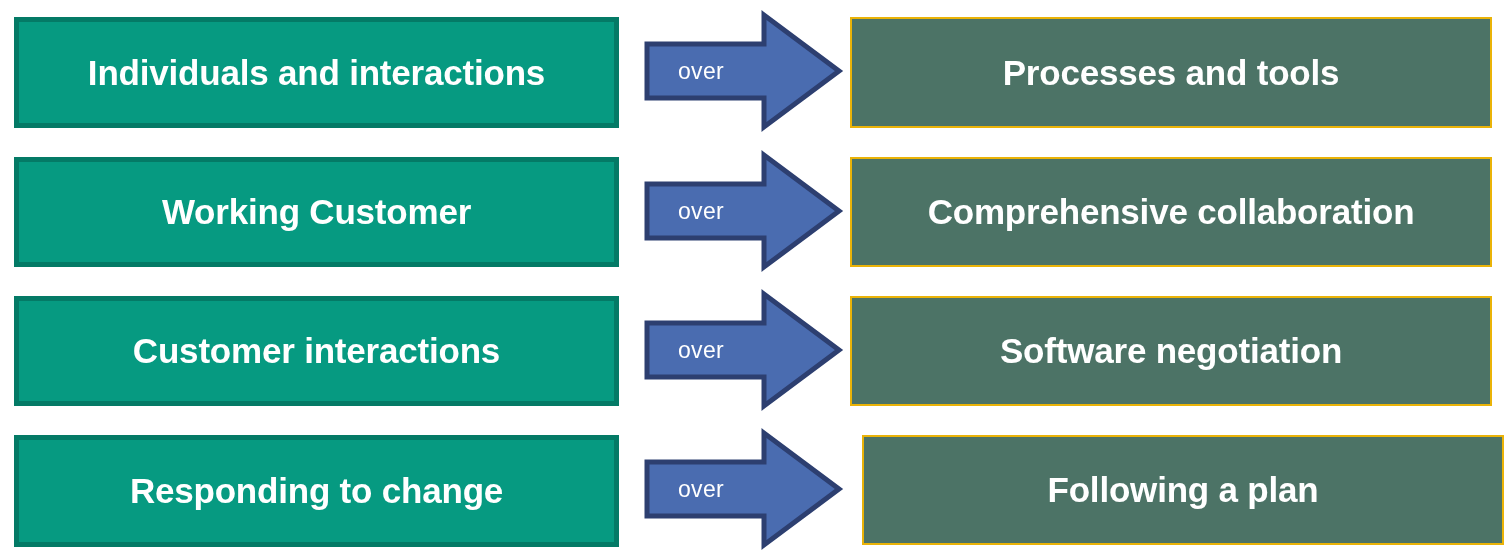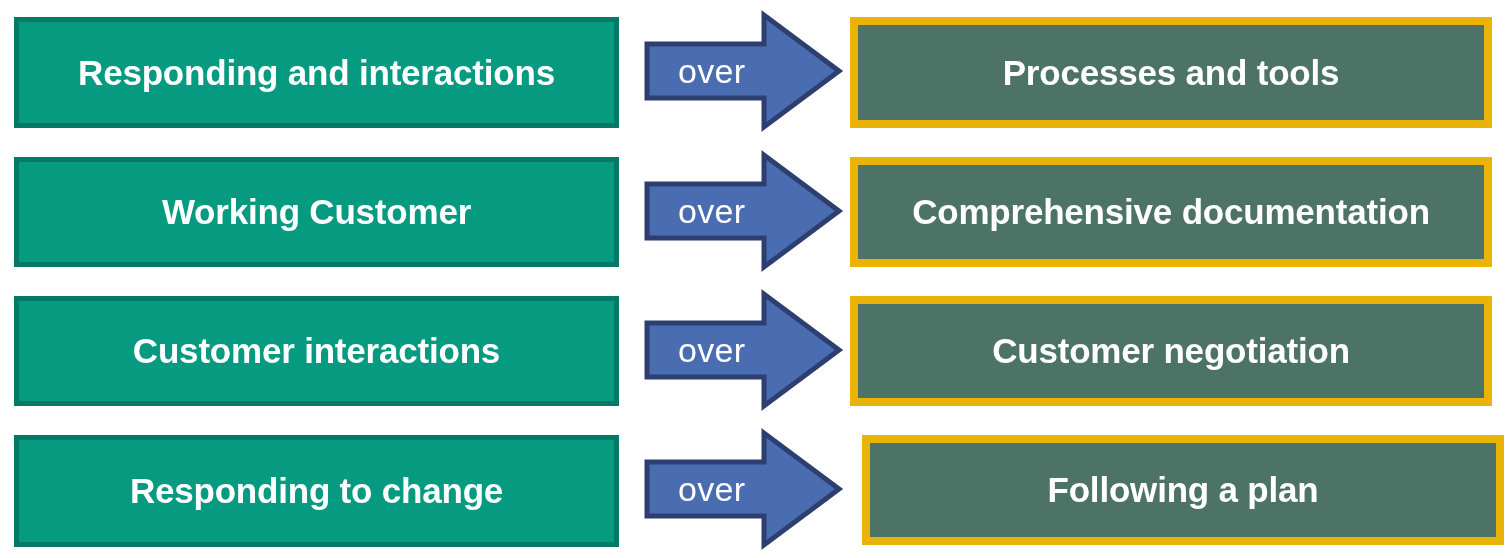--- a/index.html
+++ b/index.html
@@ -48,21 +48,21 @@
     padding: 0 14px;
   }
 
   
   .right-box {
     position: absolute;
     left: 850px;
     width: 642px;
     box-sizing: border-box;
     background: #4c7366;
-    border: 8px solid #eab308;
+    border: 2px solid #eab308;
     display: flex;
     align-items: center;
     justify-content: center;
     text-align: center;
   }
   .right-box .box-label {
     color: #ffffff;
     font-weight: bold;
     font-size: 35px;
     line-height: 1.18;
@@ -88,34 +88,34 @@
     top: 0;
     width: 190px;
     height: 100%;
     display: flex;
     align-items: center;
     justify-content: flex-start;
     pointer-events: none;
   }
   .arrow-label span {
     color: #ffffff;
-    font-size: 34px;
+    font-size: 23px;
     font-weight: normal;
     padding-left: 34px;
     letter-spacing: 0.3px;
   }
 </style>
 </head>
 <body>
 
 <div id="diagram">
 
   <div class="row" style="top:0px; height:140px;">
     <div class="left-box" style="top:17px; height:111px;">
-      <span class="box-label">Responding and interactions</span>
+      <span class="box-label">Individuals and interactions</span>
     </div>
 
     <div class="arrow" style="top:12px; height:118px;">
       <svg viewBox="0 0 198 118" preserveAspectRatio="none" aria-hidden="true">
         <polygon points="3,32 120,32 120,3 195,59 120,115 120,86 3,86" fill="#4a6cb0" stroke="#2d3f70" stroke-width="5" stroke-linejoin="miter"></polygon>
       </svg>
       <div class="arrow-label">
         <span>over</span>
       </div>
     </div>
@@ -133,40 +133,40 @@
     <div class="arrow" style="top:152px; height:118px;">
       <svg viewBox="0 0 198 118" preserveAspectRatio="none" aria-hidden="true">
         <polygon points="3,32 120,32 120,3 195,59 120,115 120,86 3,86" fill="#4a6cb0" stroke="#2d3f70" stroke-width="5" stroke-linejoin="miter"></polygon>
       </svg>
       <div class="arrow-label">
         <span>over</span>
       </div>
     </div>
 
     <div class="right-box" style="top:157px; height:110px;">
-      <span class="box-label">Comprehensive documentation</span>
+      <span class="box-label">Comprehensive collaboration</span>
     </div>
   </div>
 
   <div class="row" style="top:0px; height:0px;">
     <div class="left-box" style="top:296px; height:110px;">
       <span class="box-label">Customer interactions</span>
     </div>
 
     <div class="arrow" style="top:291px; height:118px;">
       <svg viewBox="0 0 198 118" preserveAspectRatio="none" aria-hidden="true">
         <polygon points="3,32 120,32 120,3 195,59 120,115 120,86 3,86" fill="#4a6cb0" stroke="#2d3f70" stroke-width="5" stroke-linejoin="miter"></polygon>
       </svg>
       <div class="arrow-label">
         <span>over</span>
       </div>
     </div>
 
     <div class="right-box" style="top:296px; height:110px;">
-      <span class="box-label">Customer negotiation</span>
+      <span class="box-label">Software negotiation</span>
     </div>
   </div>
 
   <div class="row" style="top:0px; height:0px;">
     <div class="left-box" style="top:435px; height:112px;">
       <span class="box-label">Responding to change</span>
     </div>
 
     <div class="arrow" style="top:430px; height:118px;">
       <svg viewBox="0 0 198 118" preserveAspectRatio="none" aria-hidden="true">

